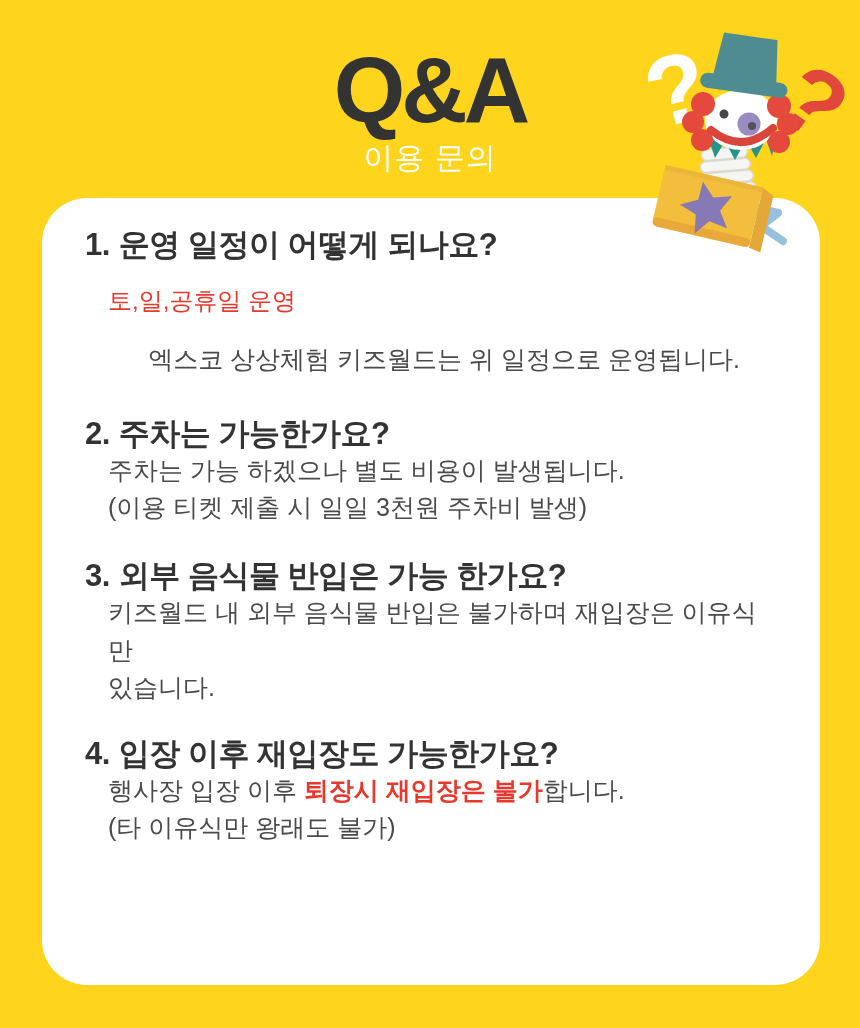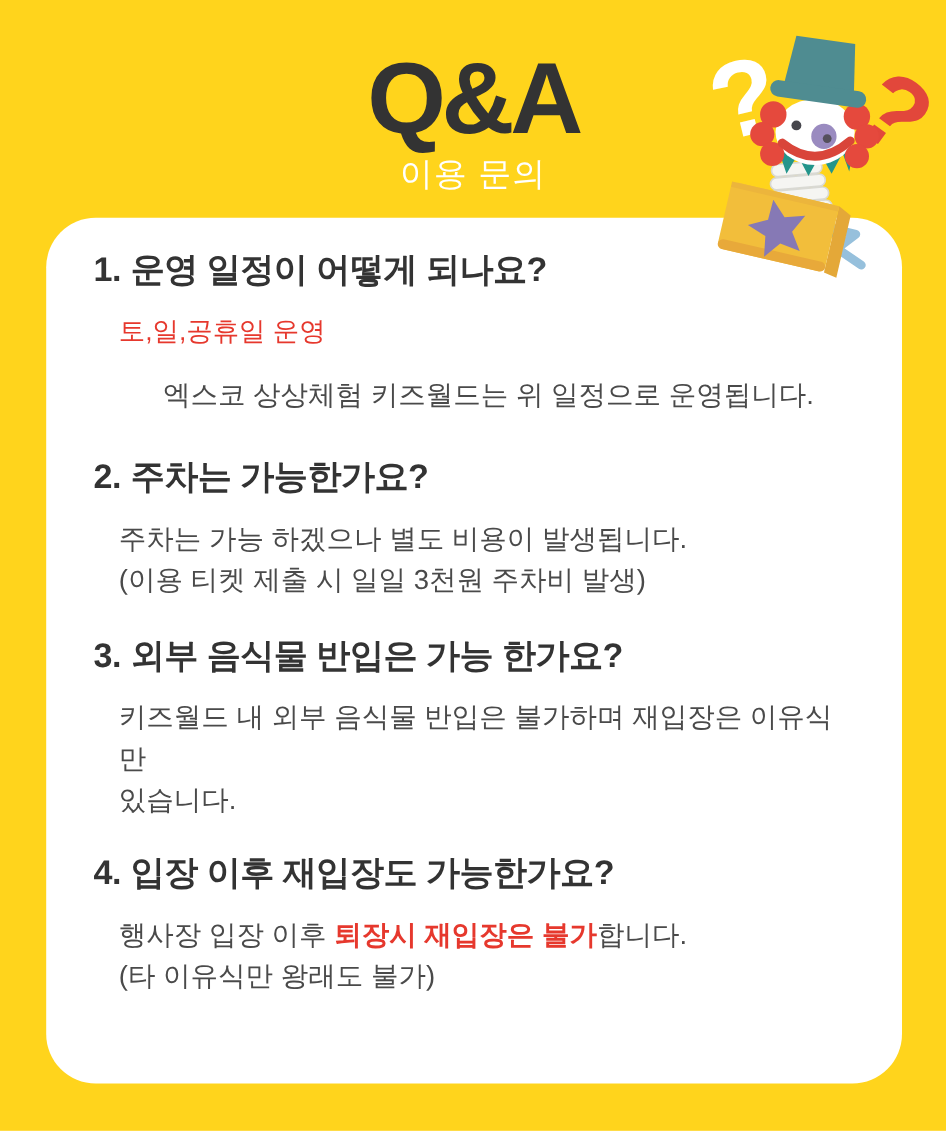--- a/index.html
+++ b/index.html
@@ -31,21 +31,21 @@
     color:var(--heading-text,#333); line-height:1.2;
   }
   .ind{margin-left:23px;}
   p{margin:0;}
   .highlight{margin-top:22px; font-size:24px; font-weight:normal; color:var(--accent-red,#E6382D);}
   .time{margin-top:6px; font-size:27px; color:#424242;}
   .bodyline{font-size:25px; line-height:1.5;}
   .mt-body{margin-top:24px;text-align:center;}
   .note{margin-top:8px; font-size:22px; color:#4a4a4a; letter-spacing:-0.5px;}
   .sec2{margin-top:36px;} .sec3{margin-top:30px;} .sec4{margin-top:28px;}
-  .gap-top{margin-top:20px;}
+  .gap-top{}
   .red-inline{color:var(--accent-red,#E6382D); font-weight:bold;}
   
   .illo{position:absolute; left:645px; top:28px; z-index:3; overflow:visible;}
   .f-white{fill:#FFFFFF;} .f-redq{fill:#E2473B;} .f-hair{fill:var(--hair-red,#E5493D);}
   .f-hat{fill:var(--hat-teal,#4F8C91);} .f-collar{fill:var(--collar-teal,#23958B);}
   .f-box{fill:var(--box-yellow,#F2BE3B);} .f-star{fill:var(--star-purple,#8679B5);}
   .s-crank{stroke:var(--crank-blue,#96C0DC);}
 </style>
 </head>
 <body>

